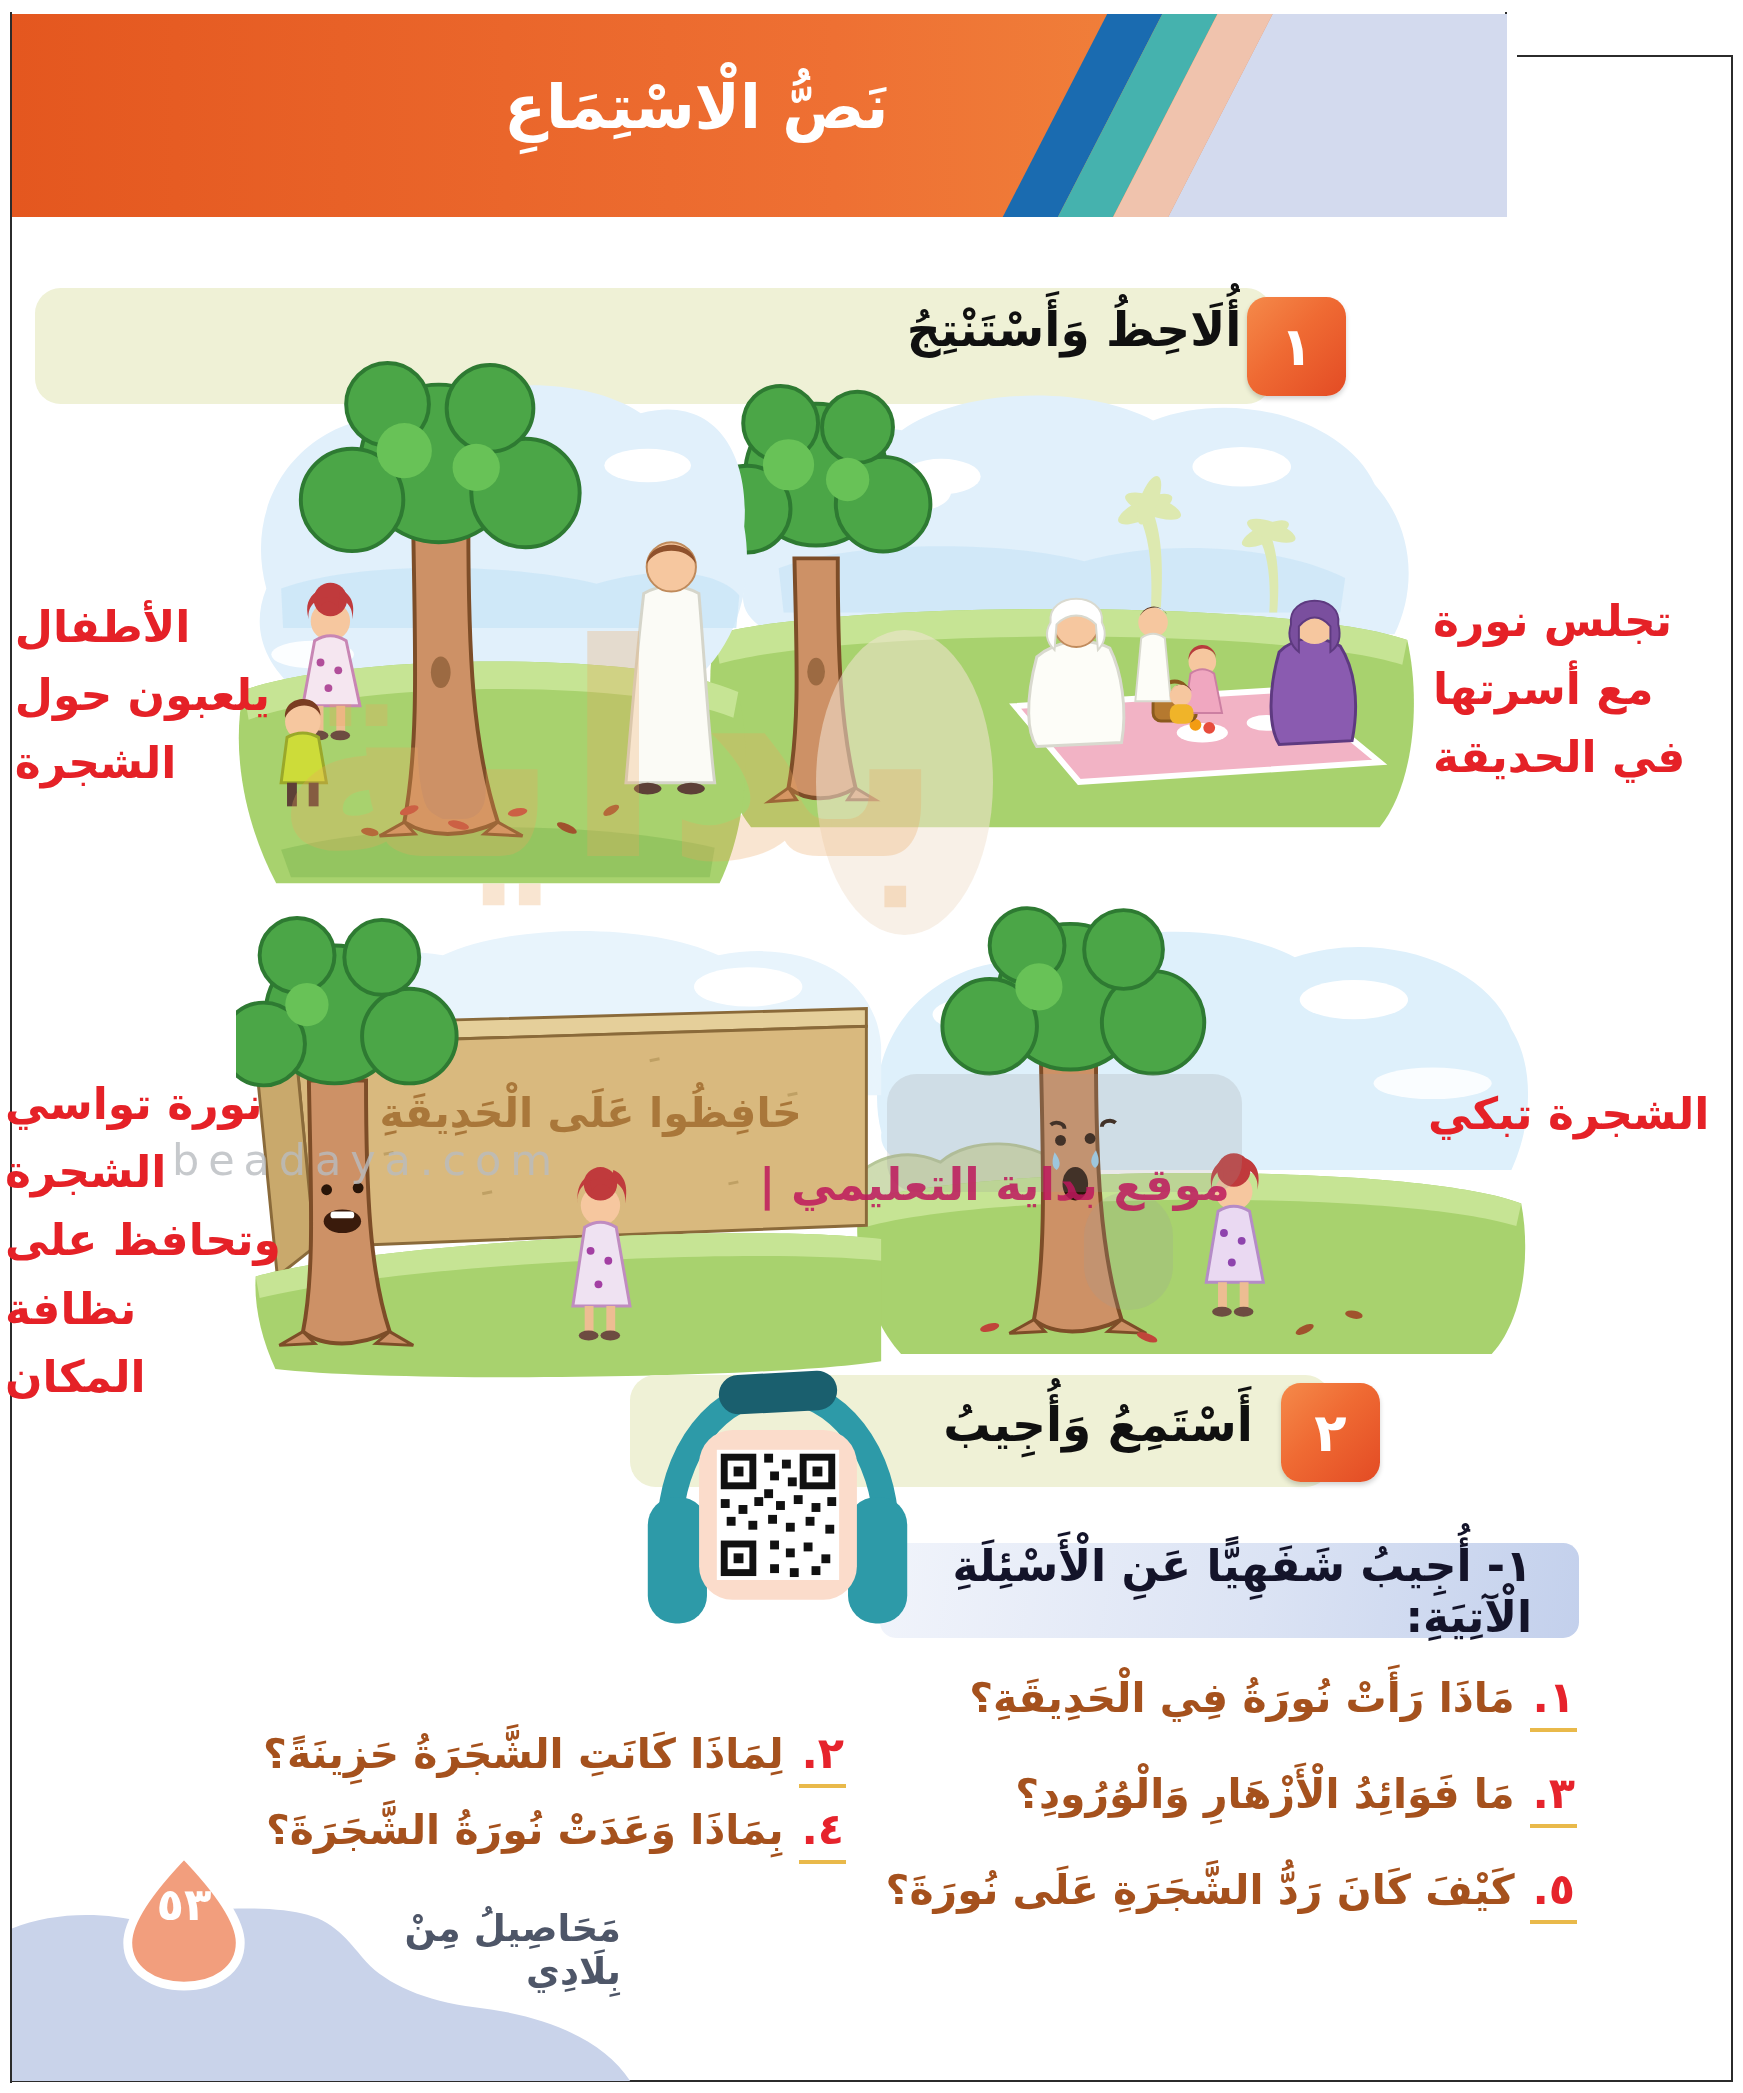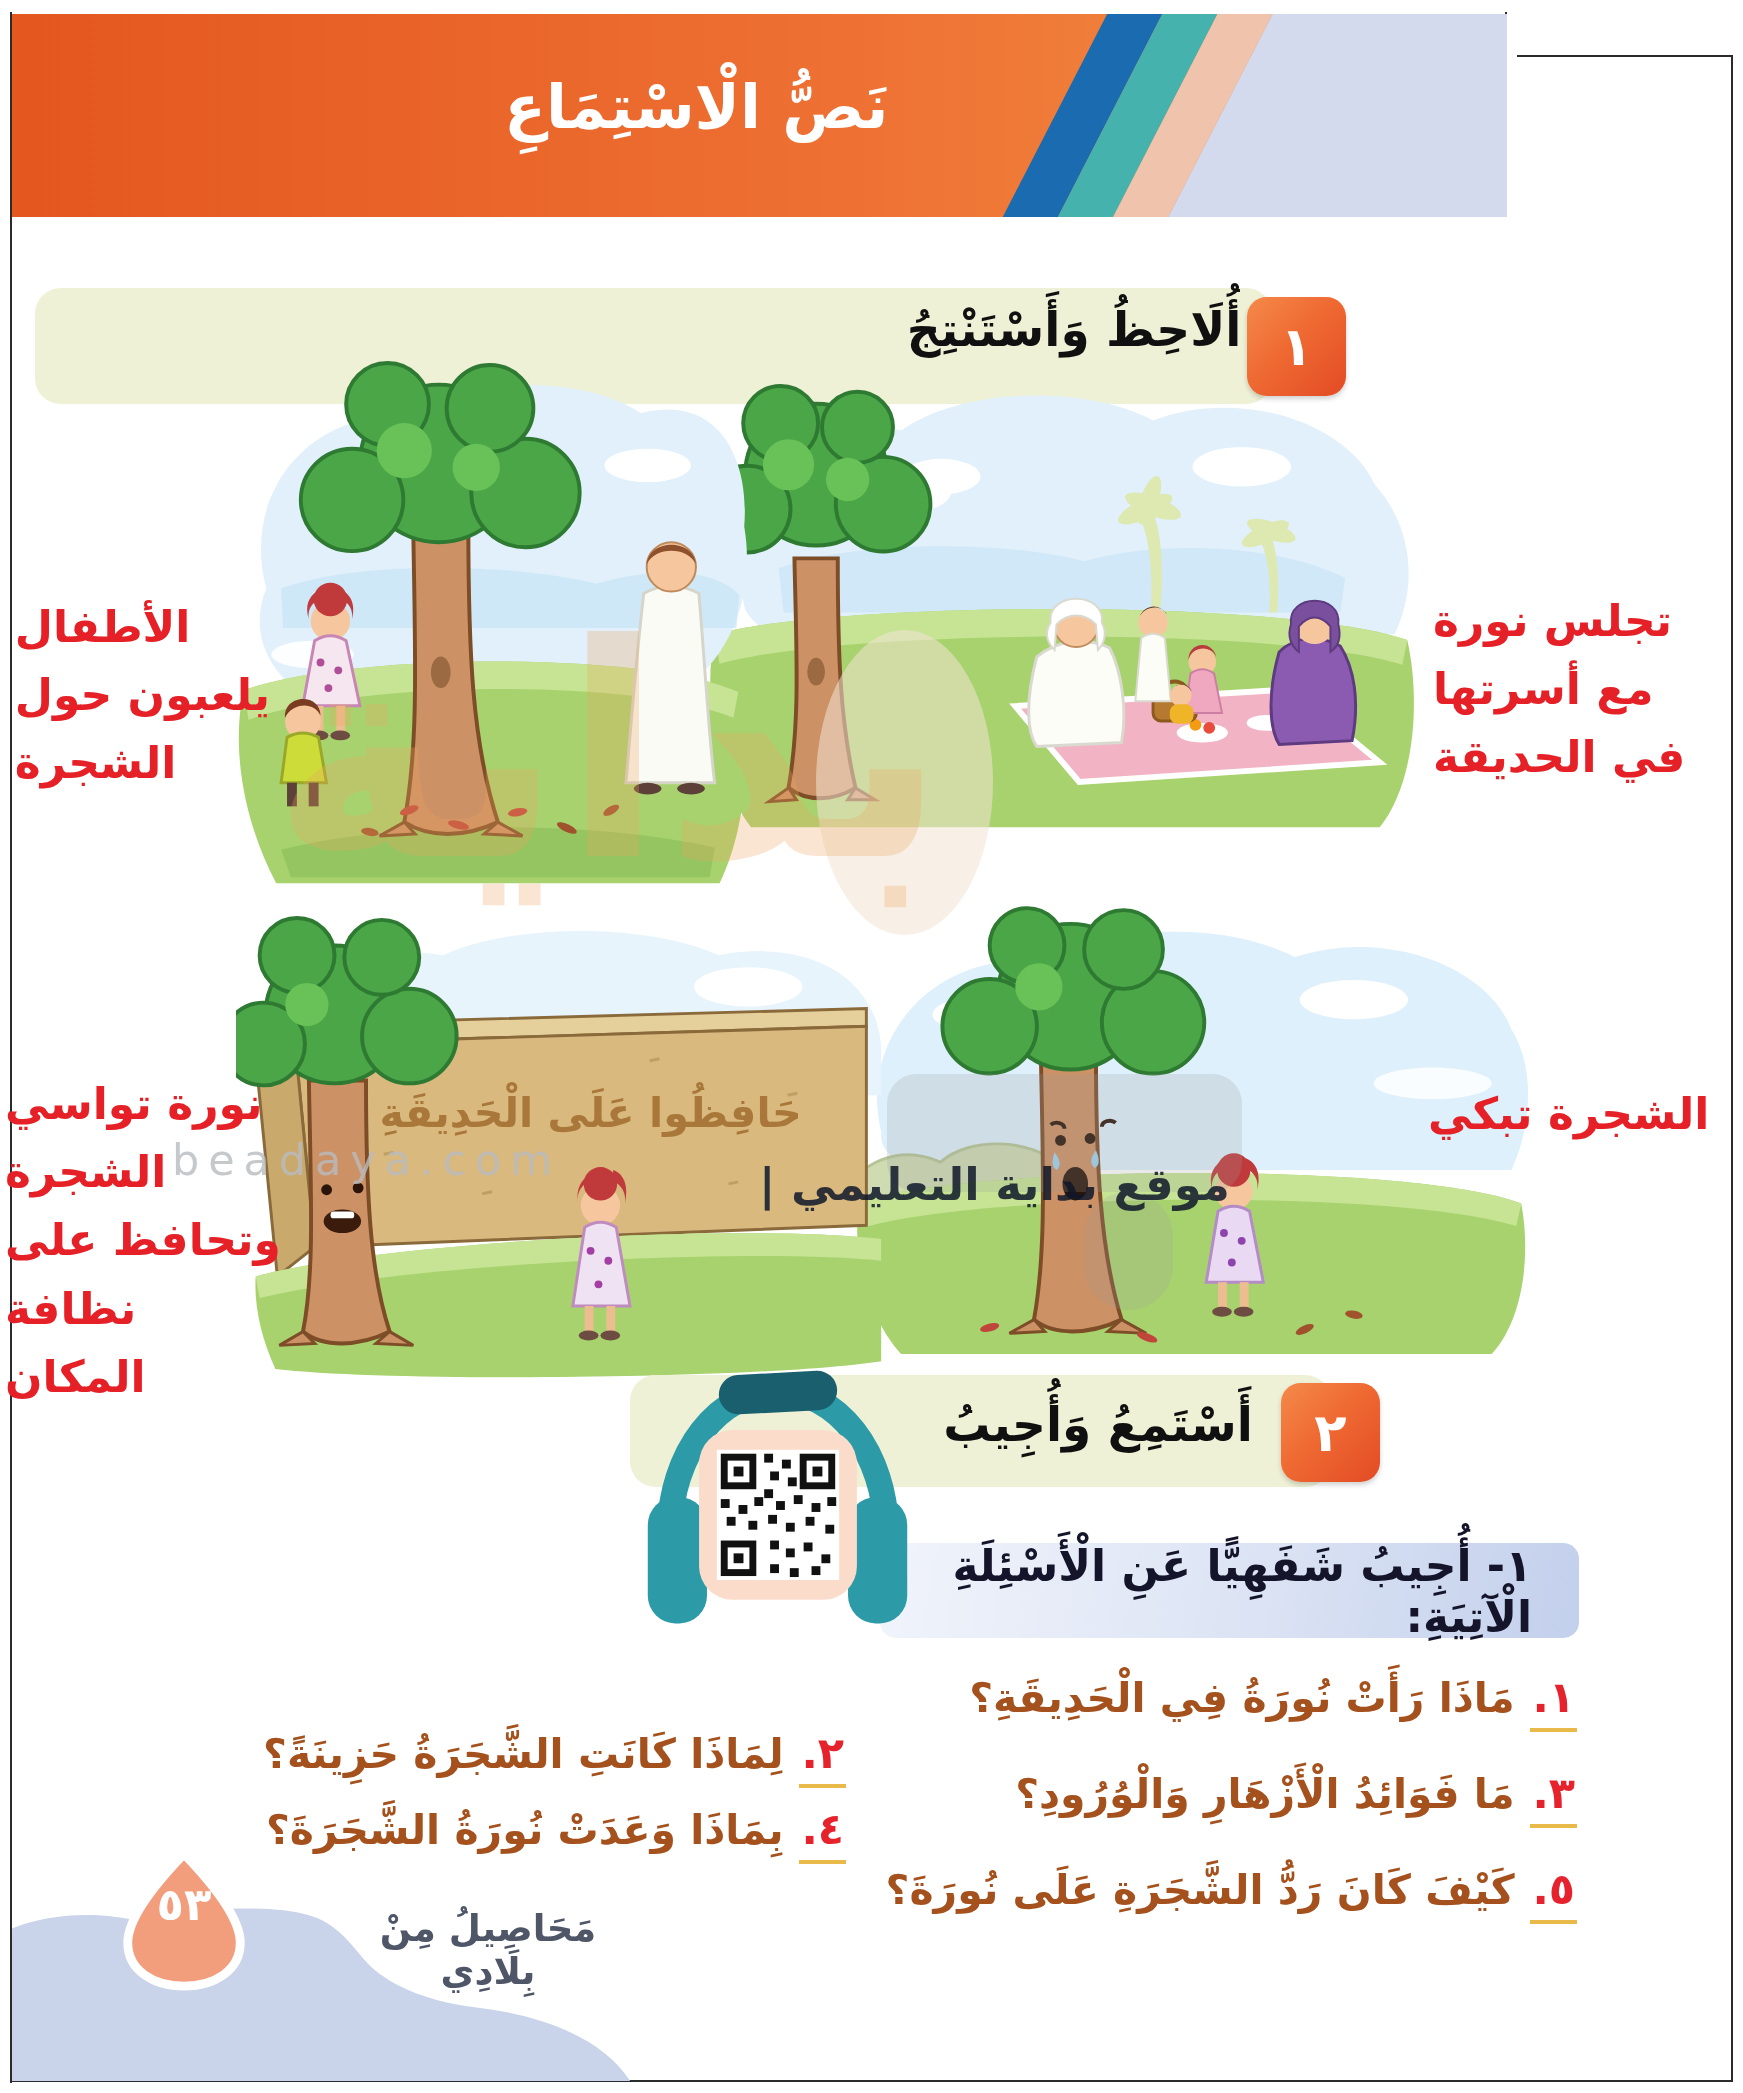--- a/index.html
+++ b/index.html
@@ -58,33 +58,33 @@
   #q1{right:167px;top:1672px;}
   #q2{right:898px;top:1728px;}
   #q3{right:167px;top:1768px;}
   #q4{right:898px;top:1768px;margin-top:36px;}
   #q5{right:167px;top:1864px;}
   
   #footer-wave{position:absolute;left:11.8px;top:1901px;width:630px;height:180px;z-index:5;}
   #page-pick{position:absolute;left:110px;top:1846px;width:148px;height:148px;z-index:7;}
   #pick-num{position:absolute;left:110px;top:1878px;width:148px;text-align:center;z-index:8;
     color:#fff;font-size:45px;font-weight:bold;}
-  #footer-title{position:absolute;left:355px;top:1907px;width:266px;text-align:center;z-index:6;
+  #footer-title{position:absolute;left:355px;top:1907px;width:266px;text-align:right;z-index:6;
     color:#4e5668;font-size:37px;font-weight:bold;direction:rtl;}
   
   .wm{position:absolute;pointer-events:none;}
   #wm-brand{left:138px;top:591px;width:808px;font-size:296px;font-weight:bold;color:#eda65e;
     opacity:.28;z-index:4;direction:rtl;line-height:1.1;}
   #wm-blob{left:816px;top:630px;width:177px;height:305px;background:#f2e3d3;border-radius:50%;
     opacity:.55;z-index:3;}
   #wm-gray1{left:887px;top:1074px;width:355px;height:118px;background:#9b9b9b;border-radius:29.6px;
     opacity:.22;z-index:3;}
   #wm-gray2{left:1084px;top:1192px;width:89px;height:118px;background:#9b9b9b;border-radius:44px;
     opacity:.20;z-index:3;}
-  #wm-site-ar{left:759px;top:1158px;font-size:45px;font-weight:bold;color:#0f172a;opacity:.85;
+  #wm-site-ar{left:759px;top:1158px;font-size:45px;font-weight:bold;color:#be185d;opacity:.85;
     z-index:6;direction:rtl;}
   #wm-site-en{left:172px;top:1135px;font-size:43px;color:#b9bcc0;letter-spacing:8.9px;opacity:.8;z-index:6;}
 </style>
 </head>
 <body>
 
 <div id="page">
 
   <div class="frame" style="left:9.9px;top:11.8px;width:2px;height:2071px;"></div>
   <div class="frame" style="left:1731px;top:55px;width:2px;height:2027px;"></div>

